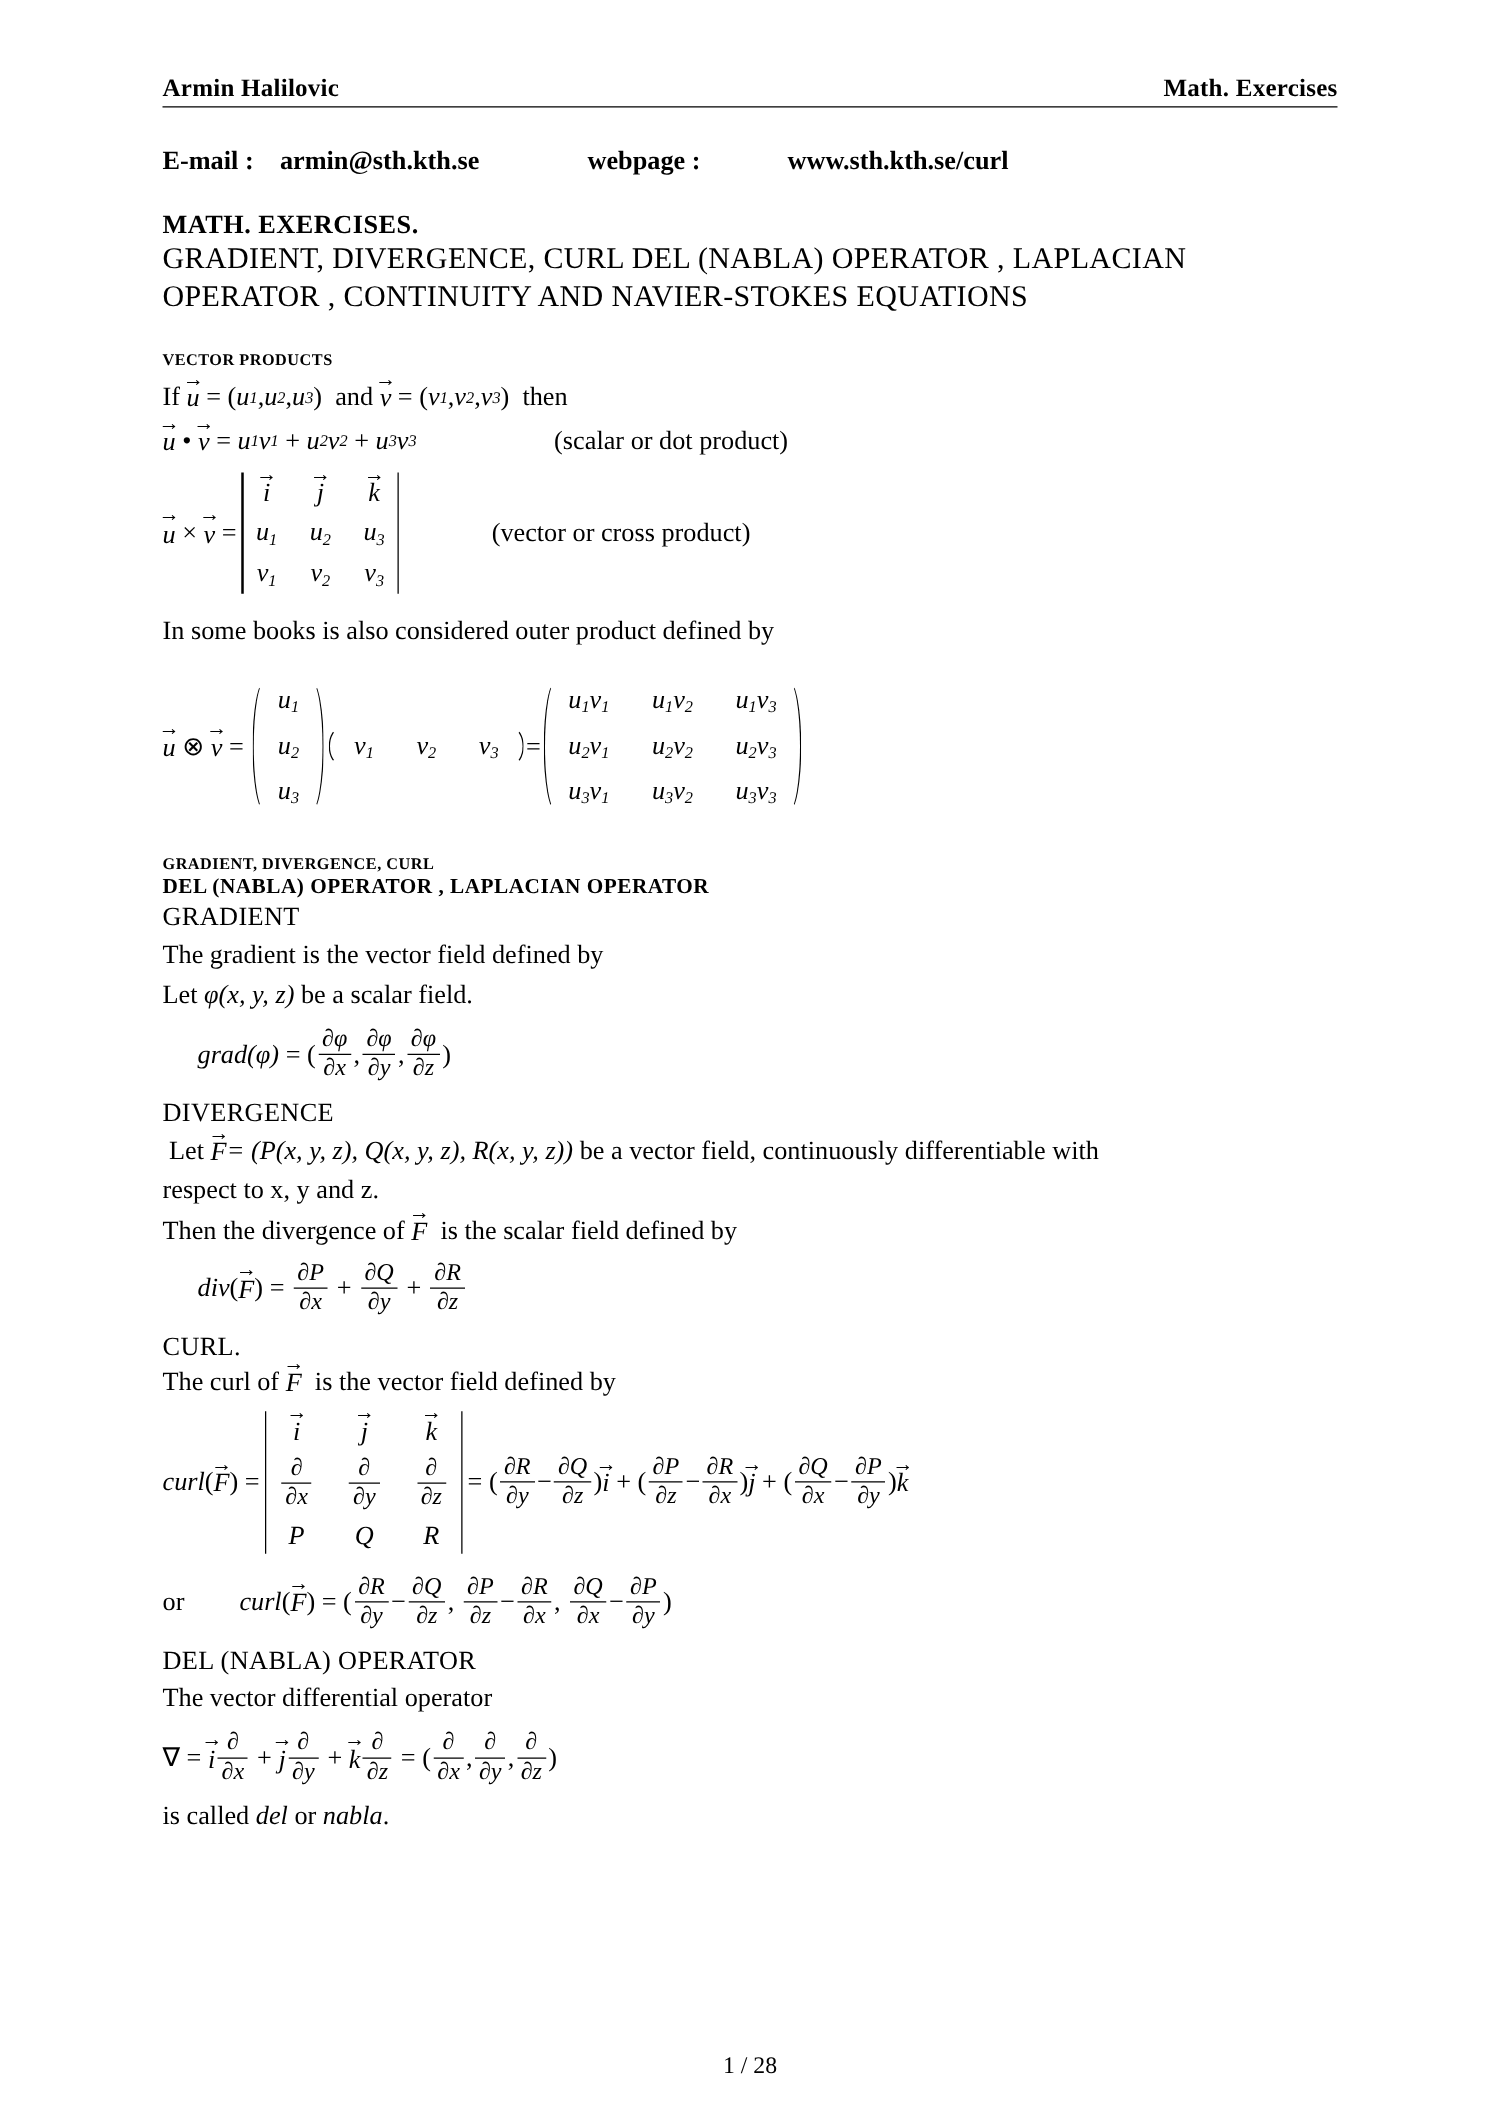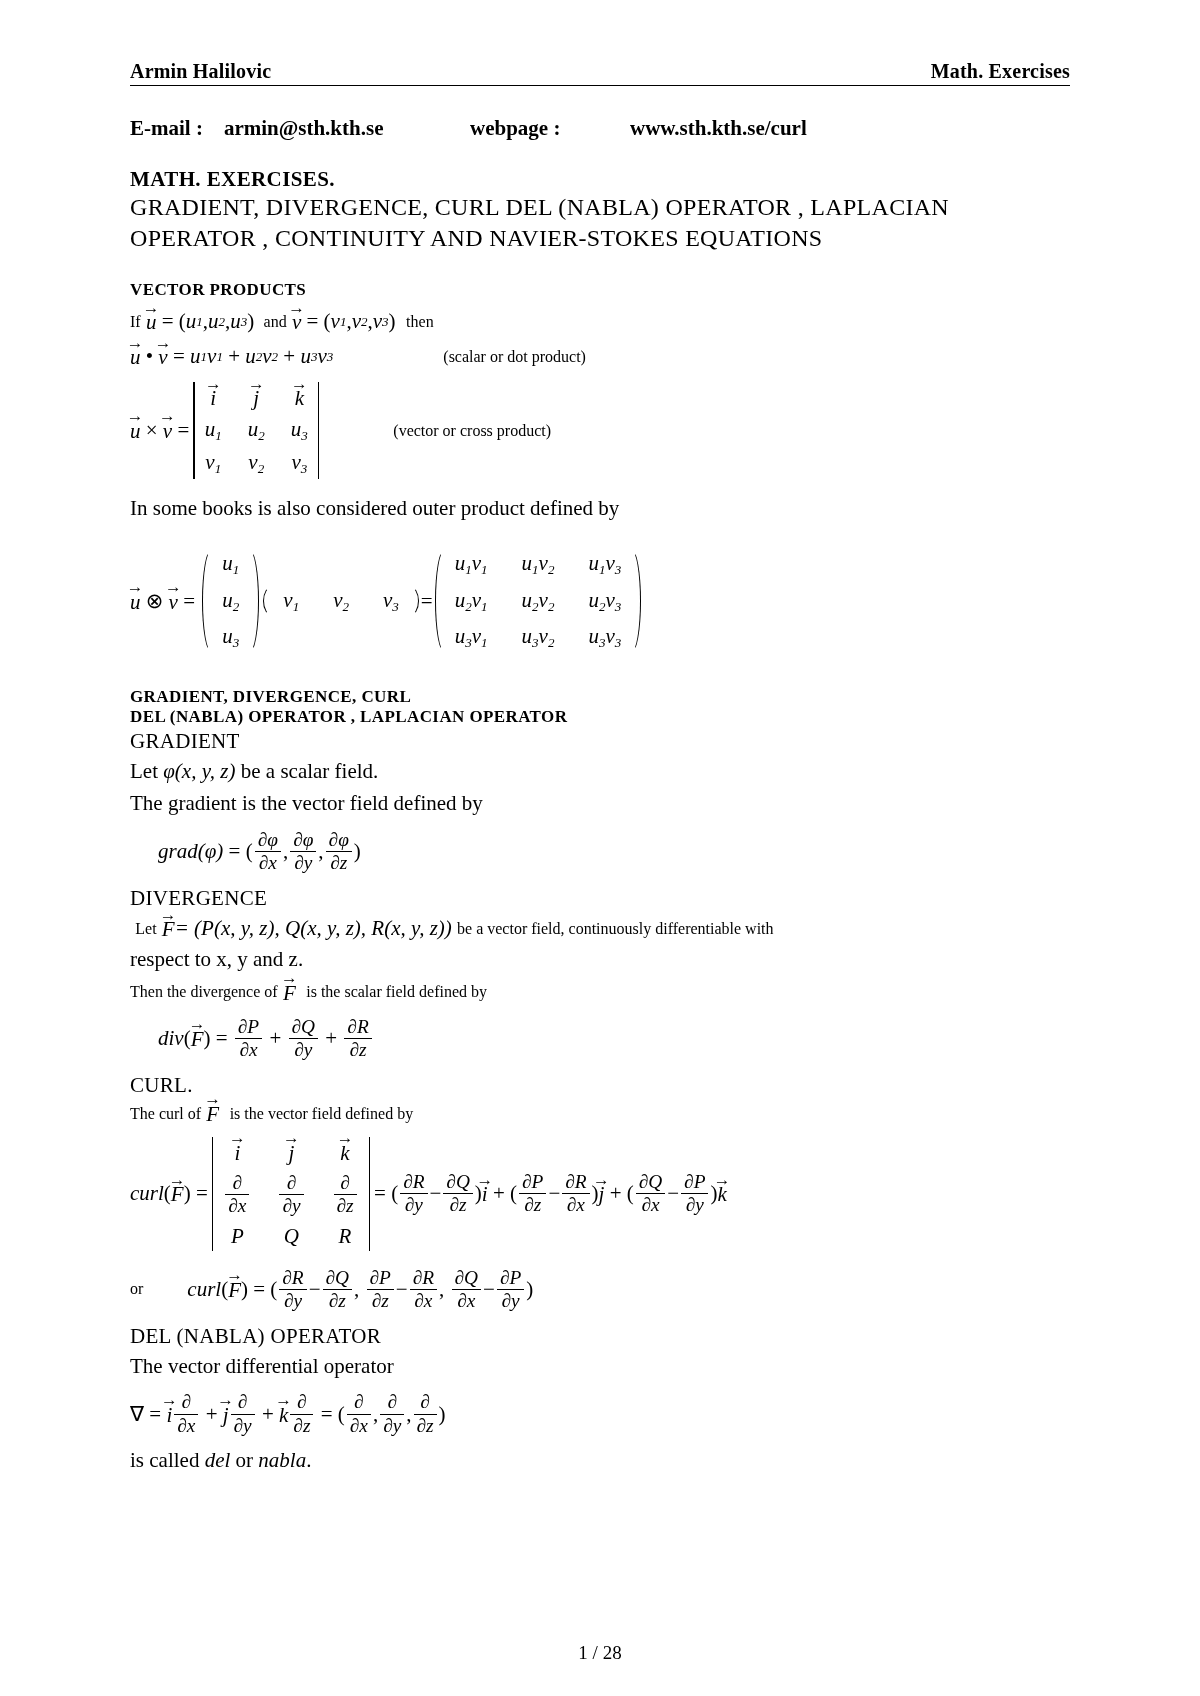--- a/index.html
+++ b/index.html
@@ -53,21 +53,21 @@
     letter-spacing: .4px;
     margin-top: 26px;
   }
   .big-title {
     font-size: 24px;
     font-weight: normal;
     letter-spacing: .3px;
     line-height: 1.3;
   }
   .sub-head {
-    font-size: 17px;
+    font-size: 13px;
     font-weight: bold;
     letter-spacing: .4px;
     margin-top: 26px;
   }
   .sub-head2 {
     font-size: 17px;
     font-weight: bold;
     letter-spacing: .4px;
   }
   .plain {
@@ -106,21 +106,21 @@
     position: absolute;
     top: -0.52em;
     left: 50%;
     transform: translateX(-50%);
     font-size: 0.8em;
     font-style: normal;
     line-height: 1;
   }
   .note {
     font-style: normal;
-    font-size: 16px;
+    font-size: 21px;
   }
 
   
   .frac {
     display: inline-flex;
     flex-direction: column;
     vertical-align: middle;
     text-align: center;
     font-size: 0.92em;
     margin: 0 2px;
@@ -296,26 +296,26 @@
           <span>u<span class="sb">3</span>v<span class="sb">3</span></span>
       </span>
       <span class="pr"></span>
     </span>
   </div>
 
   <div class="sub-head" style="margin-top:34px">GRADIENT, DIVERGENCE, CURL</div>
   <div class="sub-head2">DEL (NABLA) OPERATOR ,  LAPLACIAN OPERATOR</div>
   <div class="caps" style="margin-top:2px">GRADIENT</div>
 
+  <div class="plain tight">The gradient is the vector field  defined by</div>
   <div class="plain tight">
     <span>Let</span>
     <span class="math">φ(x, y, z)</span>
     <span>be a scalar field.</span>
   </div>
-  <div class="plain tight">The gradient is the vector field  defined by</div>
 
   <div class="mathrow indent" style="margin-top:10px">
     <span>grad</span>
     <span>(φ)</span>
       <span class="up">&nbsp;=&nbsp;(</span>
     <span class="frac">
         <span class="num">∂φ</span>
         <span class="den">∂x</span>
       </span>
       <span class="up">,</span>

